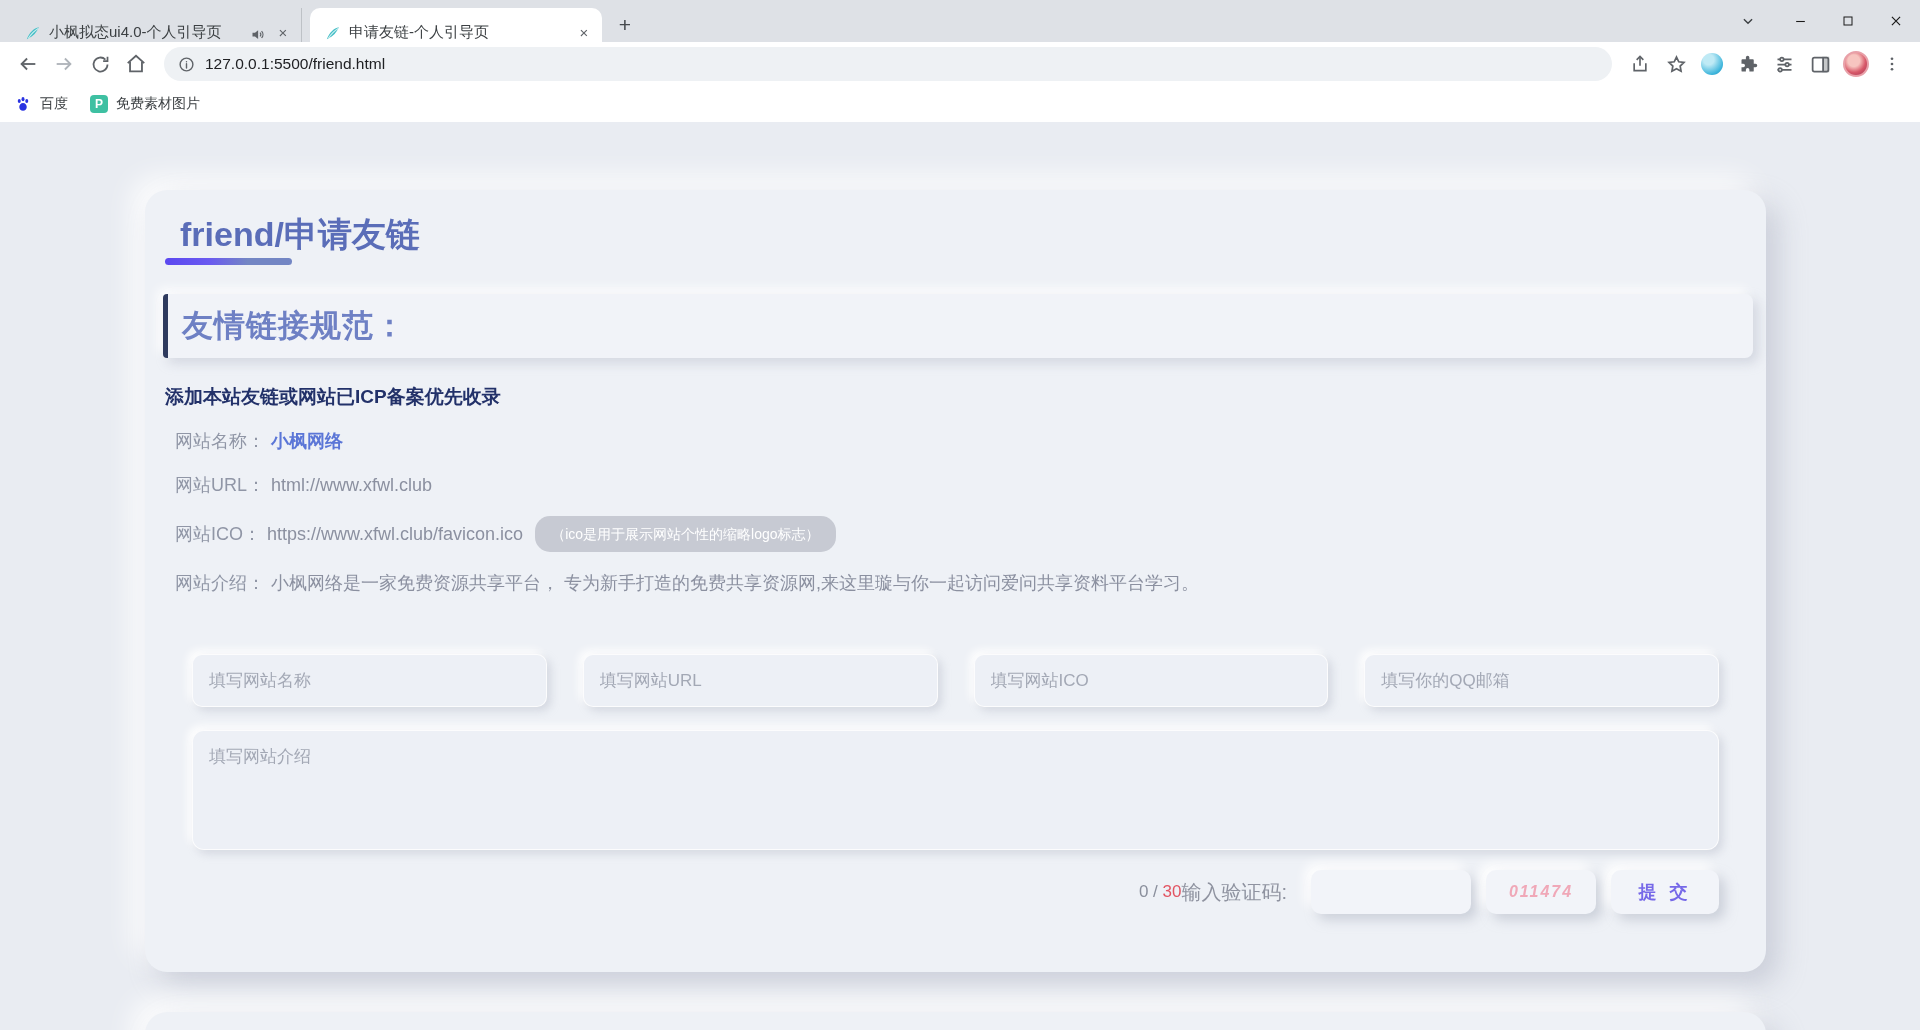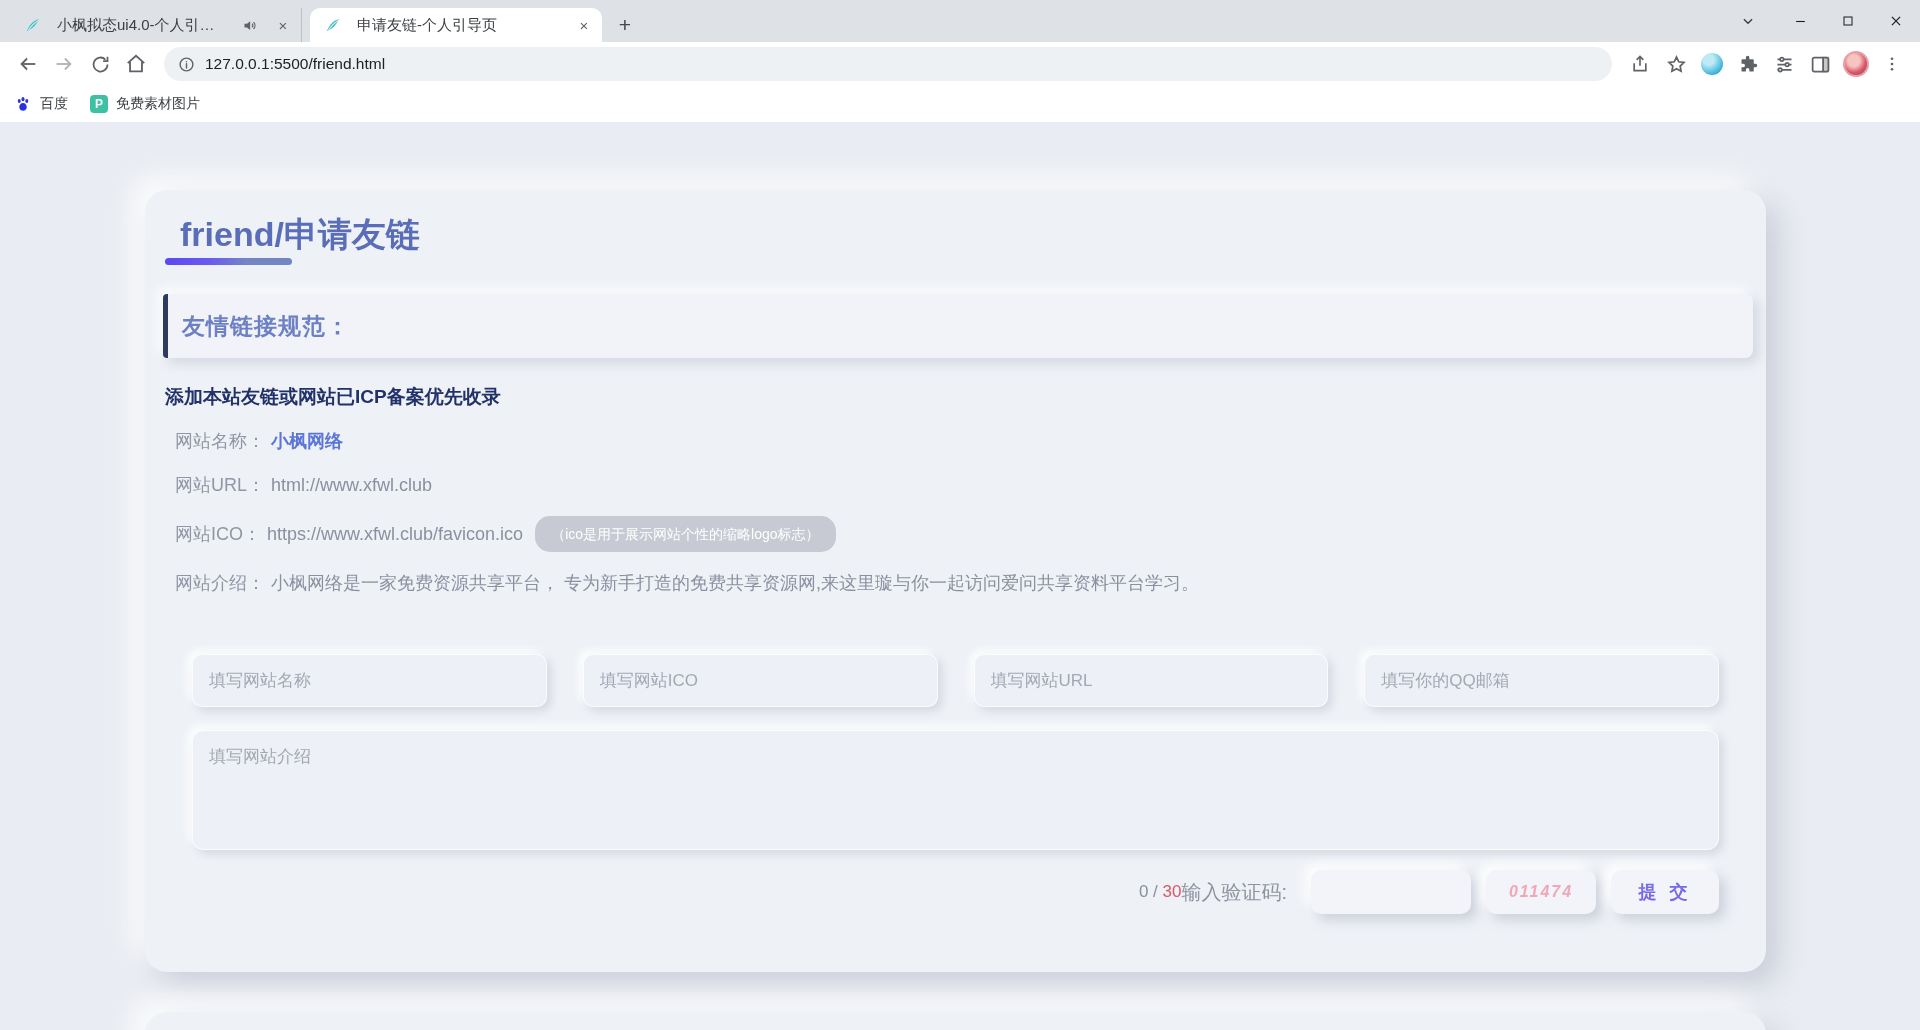--- a/index.html
+++ b/index.html
@@ -1,21 +1,21 @@
 <!DOCTYPE html>
 <html><head>
 <meta charset="utf-8">
 <style>
   * { margin:0; padding:0; box-sizing:border-box; }
   html,body { width:1920px; height:1030px; overflow:hidden;
     font-family:"Liberation Sans","DejaVu Sans",sans-serif; }
 
   
   .tabstrip { height:42px; background:#dee1e6; display:flex; align-items:flex-end; position:relative; }
-  .tab { height:34px; width:292px; display:flex; align-items:center; gap:16px;
+  .tab { height:34px; width:292px; display:flex; align-items:flex-end; gap:8px;
          padding:0 8px 0 14px; font-size:15px; color:#3c4043; }
   .tab.inactive { border-right:1px solid #bdc1c6; margin-left:10px; }
   .tab.active { background:#ffffff; border-radius:10px 10px 0 0; margin-left:8px; }
   .tab-title { flex:1; white-space:nowrap; overflow:hidden; text-overflow:ellipsis; }
   .tab-close { width:20px; height:20px; border-radius:50%; display:flex; align-items:center;
                justify-content:center; font-size:15px; color:#5f6368; cursor:pointer; }
   .newtab-btn { width:30px; height:30px; margin:0 0 2px 8px; border-radius:50%; display:flex;
                 align-items:center; justify-content:center; font-size:21px; color:#45494d; cursor:pointer; }
   .win-controls { position:absolute; right:0; top:0; height:42px; display:flex; align-items:center; }
   .win-btn { width:48px; height:42px; display:flex; align-items:center; justify-content:center; color:#3c4043; }
@@ -48,21 +48,21 @@
            box-shadow:12px 12px 28px rgba(163,169,187,.45), -12px -12px 28px rgba(255,255,255,.95); }
 
   .page-title { font-size:34px; font-weight:bold; color:#5a6db8; margin-left:17px; line-height:40px; }
   .title-underline { width:127px; height:7px; border-radius:4px; margin:4px 0 0 2px;
            background:linear-gradient(90deg,#5b48f0 0%, #6a5af0 35%, #7386c4 65%, #7386c4 100%); }
 
   .rule-box { margin-top:29px; height:64px; width:1590px; background:#f1f3f8;
               border-left:5px solid #2e3a5e; border-radius:4px 8px 8px 4px;
               display:flex; align-items:center; padding-left:14px;
               box-shadow:5px 5px 12px rgba(170,175,192,.4), -5px -5px 12px #ffffff; }
-  .rule-text { font-size:23px; font-weight:bold; color:#6e80c4; letter-spacing:1px; }
+  .rule-text { font-size:31px; font-weight:bold; color:#6e80c4; letter-spacing:1px; }
 
   .notice { margin:26px 0 0 2px; font-size:19px; font-weight:bold; color:#223169; }
   .info-line { margin:18px 0 0 12px; font-size:18px; line-height:26px; color:#9096a6; display:flex; align-items:center; }
   .info-label { color:#9096a6; }
   .info-value { color:#8b90a0; margin-left:6px; }
   .info-link { color:#5b76d7; font-weight:bold; margin-left:6px; cursor:pointer; }
   .ico-badge { margin-left:12px; background:#c7cad3; color:#ffffff; font-size:14px;
                padding:5px 16px; border-radius:15px; }
 
   .form-area { margin-top:58px; padding:0 29px; }
@@ -279,22 +279,22 @@
       <span class="ico-badge">（ico是用于展示网站个性的缩略logo标志）</span>
     </div>
     <div class="info-line">
       <span class="info-label">网站介绍：</span>
       <span class="info-value">小枫网络是一家免费资源共享平台， 专为新手打造的免费共享资源网,来这里璇与你一起访问爱问共享资料平台学习。</span>
     </div>
 
     <div class="form-area">
       <div class="input-row">
         <input class="neo-input" placeholder="填写网站名称" style="">
+        <input class="neo-input" placeholder="填写网站URL" style="">
         <input class="neo-input" placeholder="填写网站ICO" style="">
-        <input class="neo-input" placeholder="填写网站URL" style="">
         <input class="neo-input" placeholder="填写你的QQ邮箱" style="">
       </div>
       <textarea class="neo-textarea" placeholder="填写网站介绍" style=""></textarea>
 
       <div class="bottom-row">
         <div class="counter">
           <span>0 / </span><span class="max">30</span>
         </div>
         <div class="captcha-group">
           <span class="captcha-label">输入验证码:</span>

